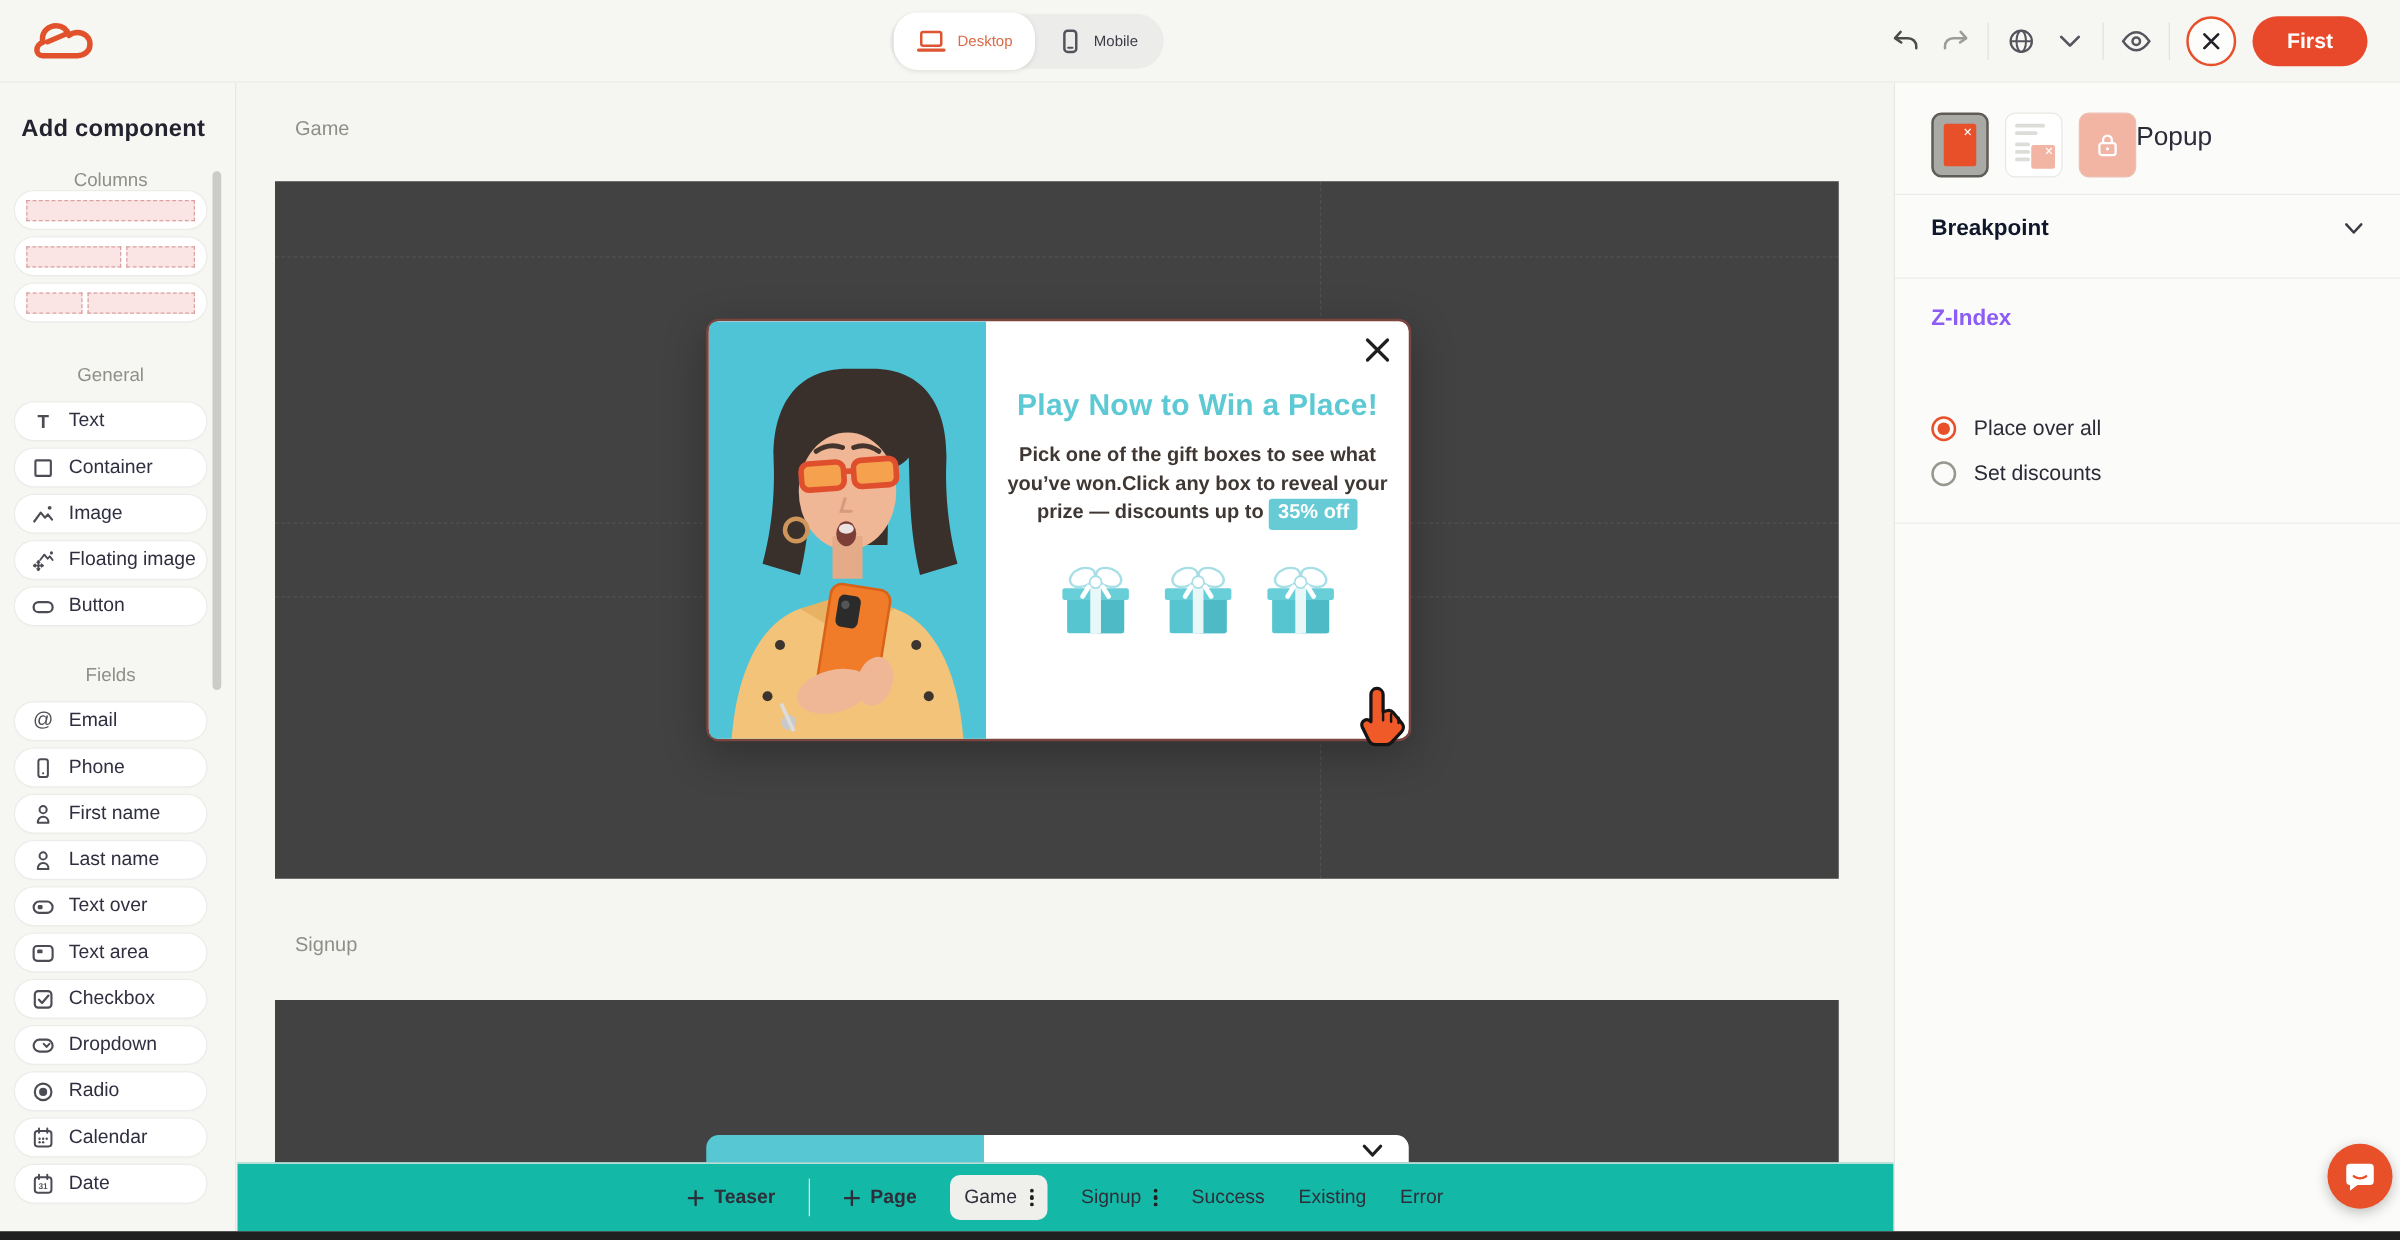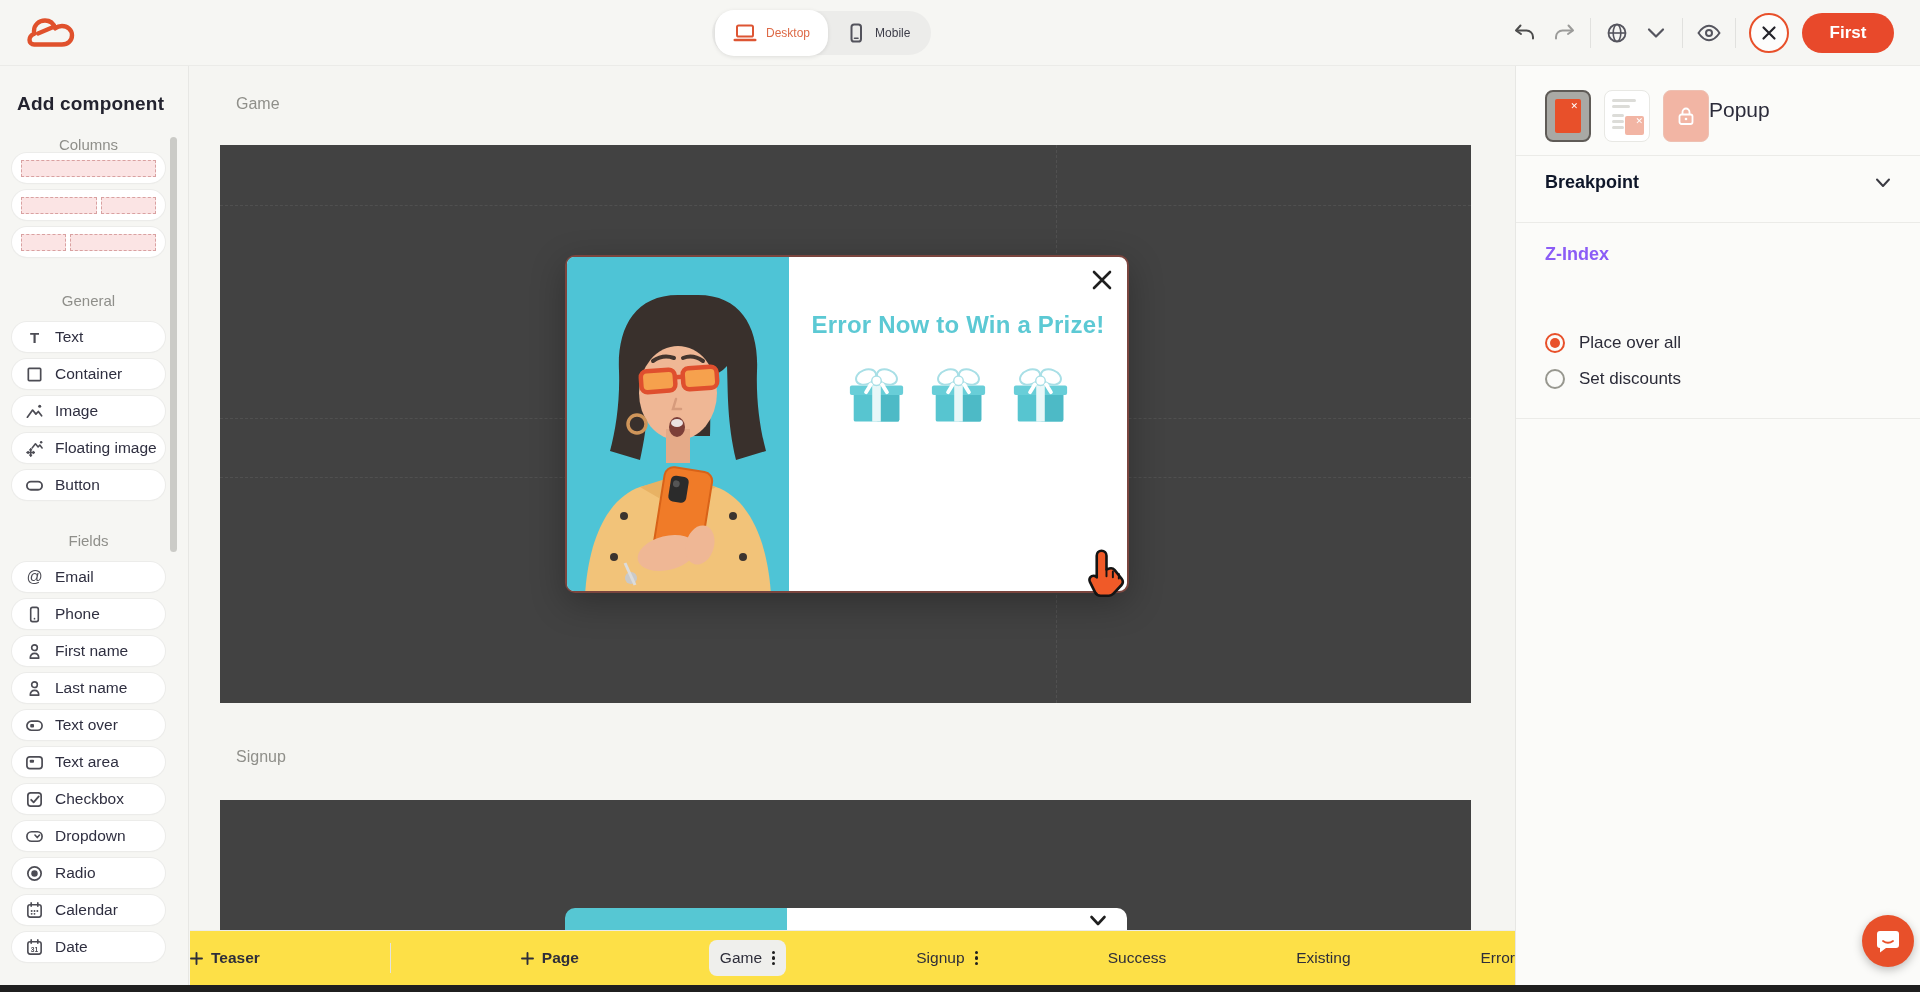--- a/index.html
+++ b/index.html
@@ -58,21 +58,21 @@
   .gift { width:57px; height:62px; cursor:pointer; }
   .hand-cursor { position:absolute; left:866px; top:402px; width:44px; height:52px; z-index:9; pointer-events:none; }
 
   
   .partial { position:absolute; left:345px; top:108px; width:562px; height:22px; display:flex; }
   .partial-photo { width:222px; background:#56c7d3; border-radius:10px 0 0 0; }
   .partial-body { flex:1; background:#fff; border-radius:0 10px 0 0; position:relative; }
   .partial-chevron { position:absolute; right:20px; top:7px; width:18px; height:12px; }
 
   
-  .bottombar { position:absolute; left:190px; right:405px; top:930px; height:55px; background:#fde047; border-top:1px solid #ececea; display:flex; align-items:center; justify-content:space-between; gap:27px; font-size:15.5px; color:#2e2e3a; z-index:15; }
+  .bottombar { position:absolute; left:190px; right:405px; top:930px; height:55px; background:#14b8a6; border-top:1px solid #ececea; display:flex; align-items:center; justify-content:center; gap:27px; font-size:15.5px; color:#2e2e3a; z-index:15; }
   .bb-add { display:flex; align-items:center; gap:8px; font-weight:bold; cursor:pointer; }
   .bb-div { width:1px; height:30px; background:#e3e3e0; }
   .bb-step { display:flex; align-items:center; gap:10px; cursor:pointer; }
   .bb-step.active { background:#efefec; border-radius:8px; padding:9px 11px; }
   .kebab { display:flex; flex-direction:column; gap:2.5px; }
   .kebab i { width:3.2px; height:3.2px; border-radius:50%; background:#1f1f1f; }
 
   .bottom-strip { position:absolute; left:0; right:0; bottom:0; height:7px; background:#1f1f1f; z-index:40; }
 
   
@@ -392,21 +392,22 @@
           <circle cx="64" cy="321" r="6" fill="#c9c9c9"></circle>
             <path d="M58 306 l10 22" stroke="#dcdcdc" stroke-width="3"></path>
         </svg>
       </div>
       <div class="popup-content">
         <div class="popup-close">
           <svg width="22" height="22" viewBox="0 0 22 22">
               <path d="M3 3 L19 19 M19 3 L3 19" stroke="#1f1f1f" stroke-width="2.6" stroke-linecap="round"></path>
             </svg>
         </div>
-        <div class="popup-heading">Error Now to Win a Prize!</div>
+        <div class="popup-heading">Play Now to Win a Place!</div>
+        <p class="popup-body"><span>Pick one of the gift boxes to see what you’ve won.Click any box to reveal your prize — discounts up to</span> <span class="badge">35% off</span></p>
         <div class="gift-row">
           <div class="gift">
             <svg viewBox="0 0 60 64" width="57" height="62">
               <rect x="6" y="30" width="48" height="30" rx="2" fill="#57c5d0"></rect>
               <rect x="30" y="30" width="24" height="30" rx="2" fill="#4dbac6"></rect>
               <rect x="2" y="22" width="56" height="10" rx="2" fill="#68ced8"></rect>
               <rect x="25.5" y="22" width="9" height="38" fill="#e8f7f8"></rect>
               <ellipse cx="19" cy="13" rx="11" ry="7.5" fill="#fff" stroke="#a8dfe6" stroke-width="2" transform="rotate(-22 19 13)"></ellipse>
               <ellipse cx="41" cy="13" rx="11" ry="7.5" fill="#fff" stroke="#a8dfe6" stroke-width="2" transform="rotate(22 41 13)"></ellipse>
               <circle cx="30" cy="17" r="5" fill="#fff" stroke="#a8dfe6" stroke-width="1.5"></circle>

